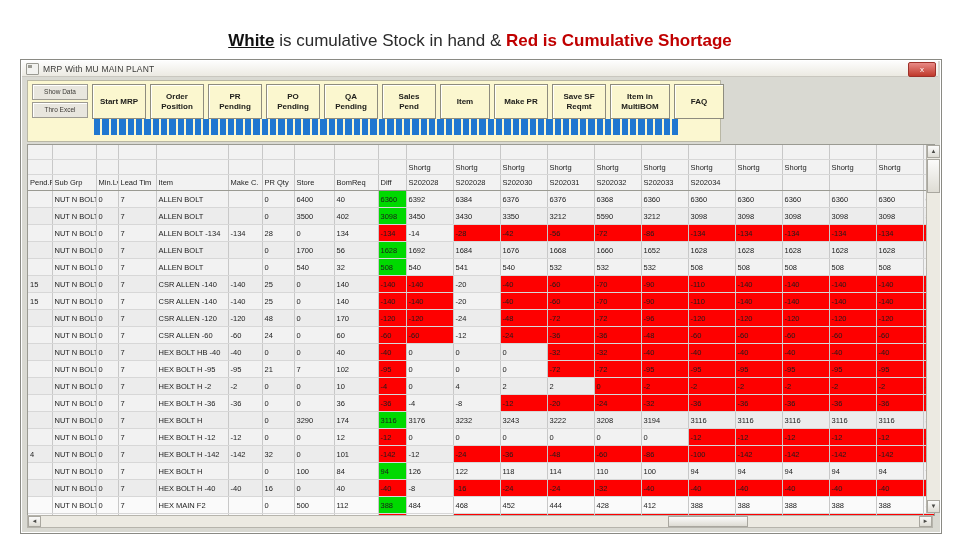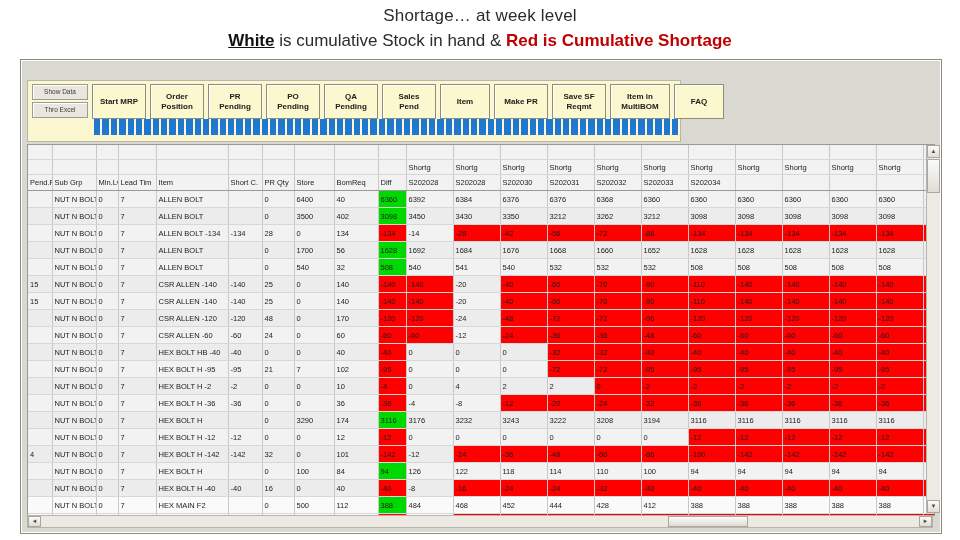--- a/index.html
+++ b/index.html
@@ -51,21 +51,21 @@
   .closebtn{
     position:absolute;right:2px;top:1px;width:26px;height:13px;
     background:linear-gradient(#e88a86,#c0392b);
     border:1px solid #9d3029;border-radius:2px;
     color:#fff;font-size:8px;line-height:13px;text-align:center;
   }
 
   
   .toolpanel{
     position:absolute;left:6px;top:20px;width:652px;height:60px;
-    background:#fbf7d0;border:1px solid #b9b7a4;
+    background:#fbf7d0;border:1px solid #b9b7a4;padding-left:40px;
   }
   .btnrow{position:absolute;left:4px;top:3px;display:flex;gap:4px;align-items:flex-start;}
   .minibtns{display:flex;flex-direction:column;gap:2px;width:56px;}
   .minibtn{
     height:14px;background:#e8e6de;border:1px solid #9d9b92;
     font-size:6.5px;line-height:13px;text-align:center;color:#3c3a36;
     box-shadow:1px 1px 0 #ffffff inset;
   }
   .tbtn{
     width:52px;height:33px;background:#fbf7cf;border:1px solid #8e8c7e;
@@ -147,27 +147,31 @@
   .hs-thumb{
     position:absolute;left:640px;top:0;width:80px;height:11px;
     background:linear-gradient(#fbfbfa,#dedcd4);border:1px solid #a9a79f;box-sizing:border-box;
   }
 </style>
 </head>
 <body>
 
 <div id="stage">
 
-  <div class="slide-title">Shortage… at week level</div>
   <div class="slide-sub">
     <span class="u">White</span><span> is cumulative Stock in hand &amp; </span><span class="red">Red is Cumulative Shortage</span>
   </div>
 
   <div id="appwin">
 
+    <div class="titlebar">
+      <span class="tb-ico"></span>
+      <span class="tb-title">MRP With MU MAIN PLANT</span>
+      <span class="closebtn">x</span>
+    </div>
 
     <div class="toolpanel">
       <div class="btnrow">
         <div class="minibtns">
           <div class="minibtn">Show Data</div>
           <div class="minibtn">Thro Excel</div>
         </div>
         <div class="tbtn">
             <span>Start MRP</span>
           </div>
@@ -360,21 +364,21 @@
               <th>Shortg</th>
               <th>Shortg</th>
               <th>Shortg</th>
             </tr>
           <tr class="r3" id="hdr-row3">
               <th>Pend.PO</th>
               <th>Sub Grp</th>
               <th>Min.Lvl</th>
               <th>Lead Tim</th>
               <th>Item</th>
-              <th>Short C.</th>
+              <th>Make C.</th>
               <th>PR Qty</th>
               <th>Store</th>
               <th>BomReq</th>
               <th>Diff</th>
               <th>S202028</th>
               <th>S202028</th>
               <th>S202030</th>
               <th>S202031</th>
               <th>S202032</th>
               <th>S202033</th>
@@ -419,21 +423,21 @@
               <td class="num">ALLEN BOLT</td>
               <td class="num"></td>
               <td class="num">0</td>
               <td class="num">3500</td>
               <td class="num">402</td>
               <td class="num green">3098</td>
               <td class="num ">3450</td>
               <td class="num ">3430</td>
               <td class="num ">3350</td>
               <td class="num ">3212</td>
-              <td class="num ">3262</td>
+              <td class="num ">5590</td>
               <td class="num ">3212</td>
               <td class="num ">3098</td>
               <td class="num ">3098</td>
               <td class="num ">3098</td>
               <td class="num ">3098</td>
               <td class="num ">3098</td>
               <td class="num ">3098</td>
             </tr>
             <tr>
               <td class="num"></td>

